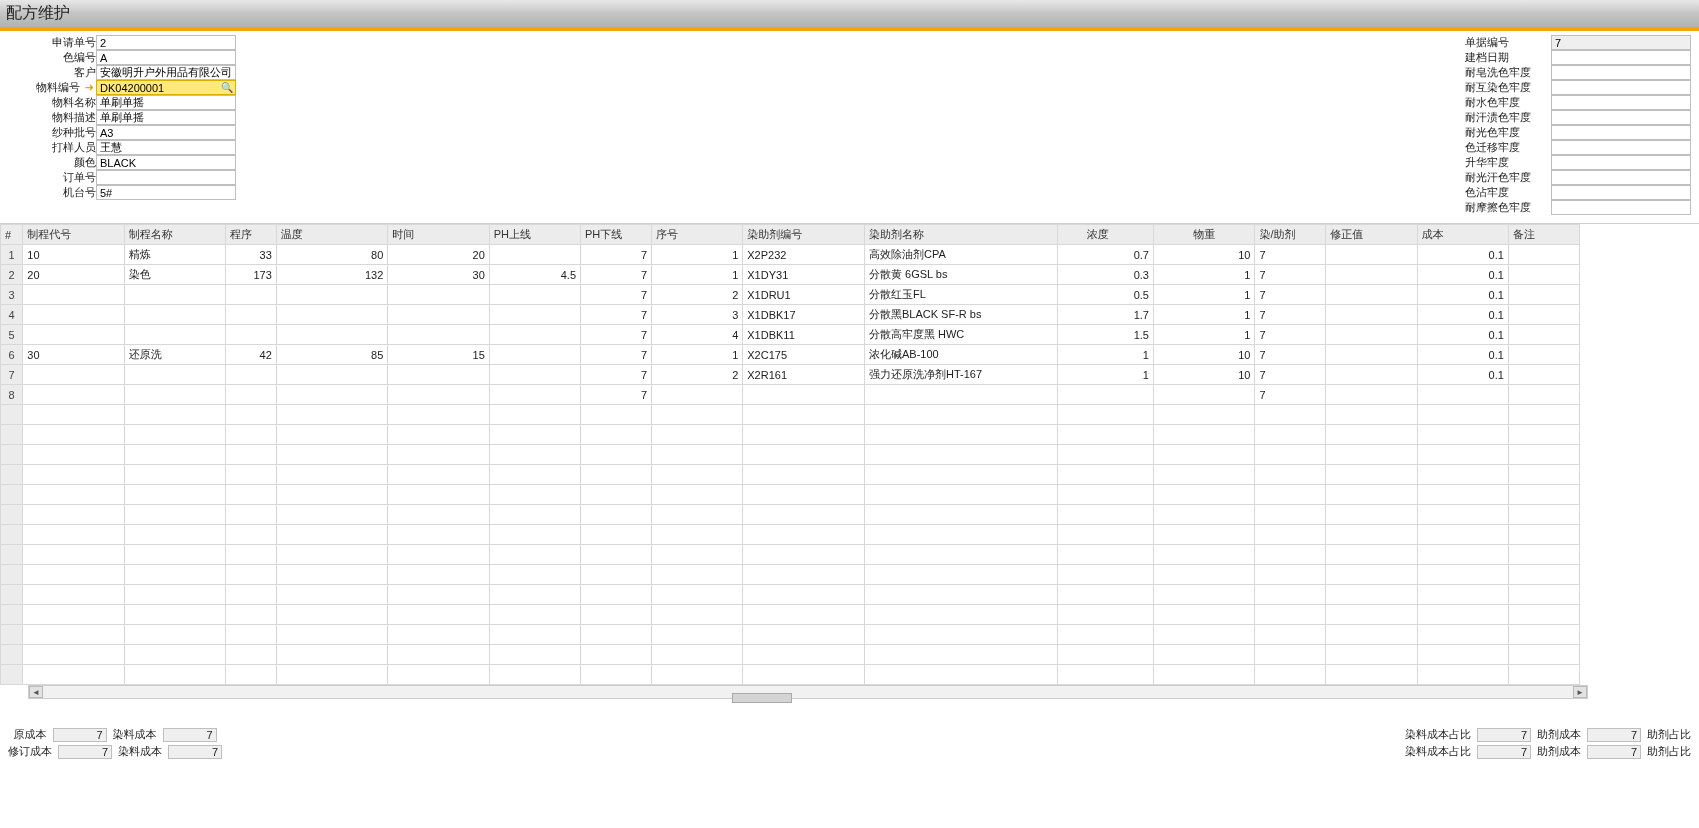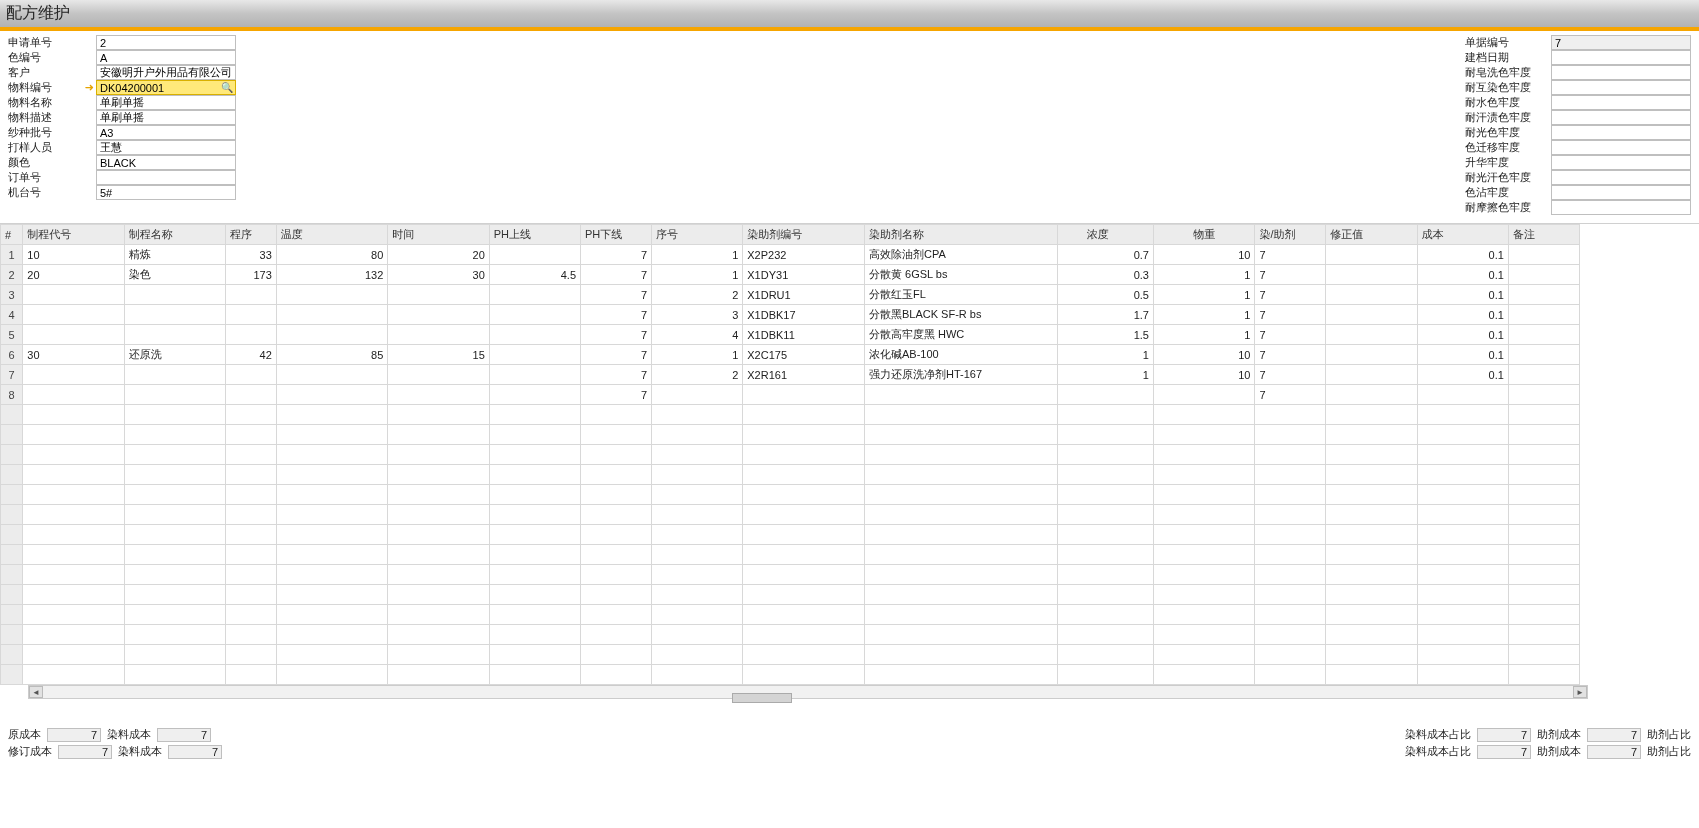--- a/index.html
+++ b/index.html
@@ -18,21 +18,21 @@
     color: #222;
   }
   .header-strip { height: 2px; background: #f6a500; }
   .form-area {
     display: flex;
     justify-content: space-between;
     padding: 4px 8px 8px 8px;
   }
   .form-col { display: flex; flex-direction: column; gap: 0; }
   .form-row { display: flex; align-items: center; height: 15px; }
-  .form-label { width: 88px; color: #222; }
+  .form-label { width: 88px; color: #222; text-align: right; }
   .form-label-r { width: 86px; color: #222; }
   .form-input {
     width: 140px; height: 15px; border: 1px solid #bfbfbf;
     background: #fff; padding: 0 3px; font-size: 11px; line-height: 13px;
   }
   .form-input.ro { background: #efefef; }
   .form-input.hl {
     background: #ffe97a; border-color: #d9b000;
     padding-right: 27px; position: relative;
   }
@@ -72,21 +72,21 @@
     font-size: 8px; color: #555;
   }
   .hscroll .track { flex: 1; position: relative; }
   .hscroll .thumb {
     position: absolute; left: 45%; top: 1px; width: 60px; height: 10px;
     background: #d4d4d4; border: 1px solid #aaa;
   }
   .footer {
     padding: 28px 8px 6px 8px; display: flex; justify-content: space-between;
   }
-  .footer-left, .footer-right { display: flex; flex-direction: column; gap: 2px; }
+  .footer-left, .footer-right { display: flex; flex-direction: column; gap: 2px; align-items: center; }
   .frow { display: flex; align-items: center; gap: 6px; }
   .flabel { color: #222; }
   .fval {
     display: inline-block; min-width: 54px; height: 14px;
     border: 1px solid #bfbfbf; background: #efefef; text-align: right;
     padding: 0 3px; line-height: 12px;
   }
 </style>
 </head>
 <body>

